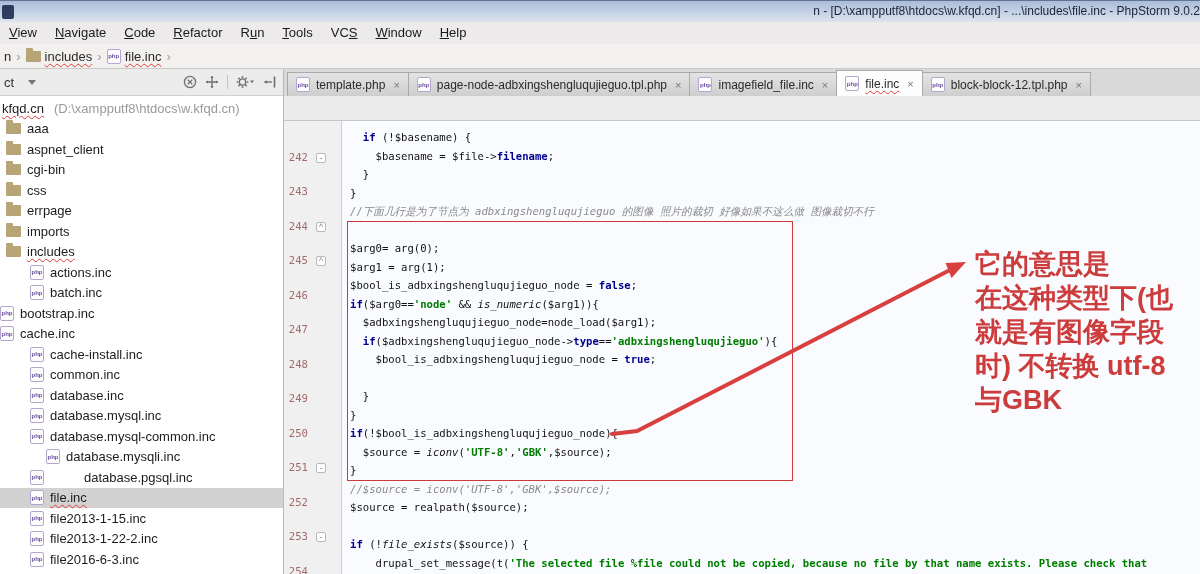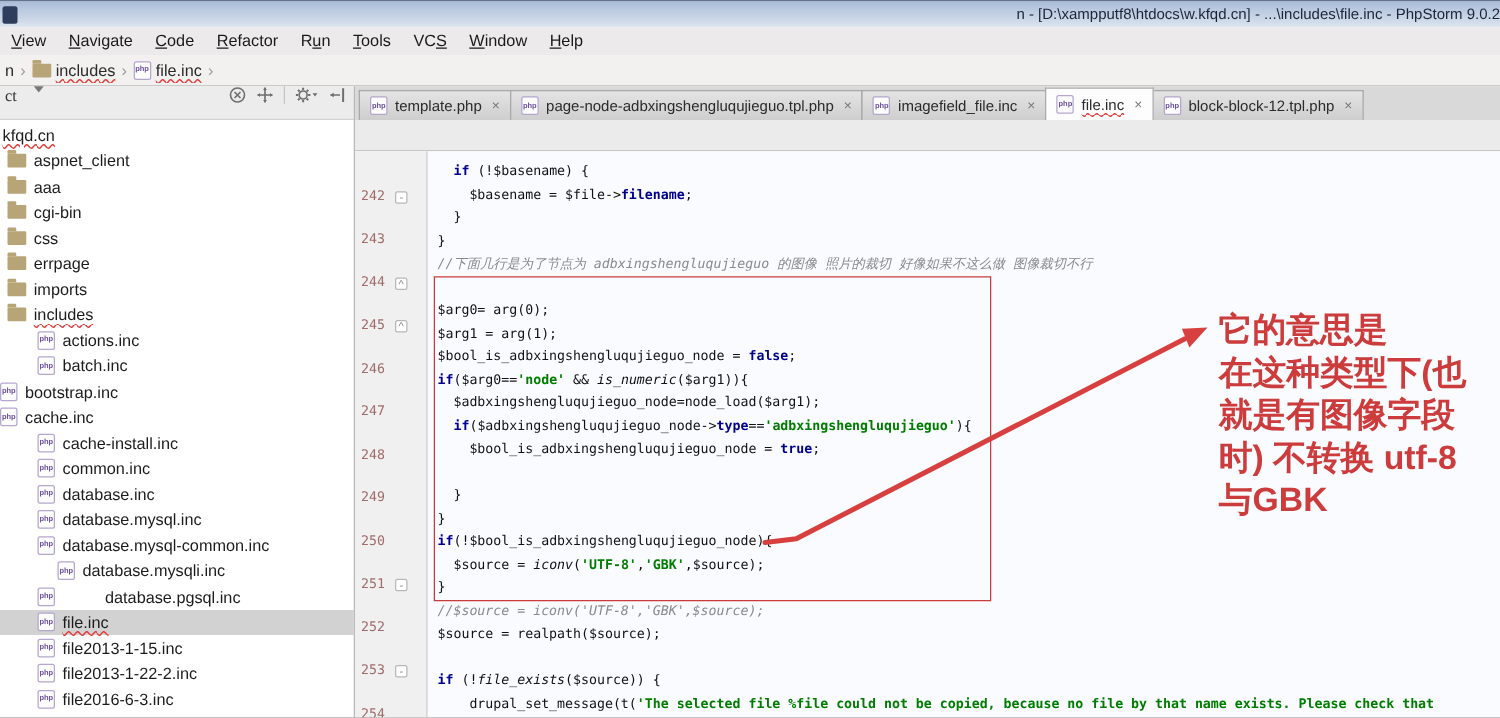--- a/index.html
+++ b/index.html
@@ -39,21 +39,21 @@
   .folder-ico::before { content:""; position:absolute; left:0; top:-3px; width:7px; height:3px; background:#b7a477; border-radius:1px 1px 0 0; }
   .php-ico {
     width:14px; height:15px; background:#fdfdfd; border:1px solid #b5a6cf; border-radius:2px;
     font-size:6px; font-weight:bold; color:#6a4f9e; display:inline-flex; align-items:center; justify-content:center;
     flex:none; font-family:"Liberation Sans",sans-serif;
   }
   
   .project-header {
     position:absolute; left:0; top:69px; width:283px; height:27px;
     background:#ececec; border-bottom:1px solid #d2d2d2;
-    display:flex; align-items:flex-start; font-size:13px; color:#333; padding:0 6px 0 4px;font-family:Liberation Serif, serif;
+    display:flex; align-items:center; font-size:13px; color:#333; padding:0 6px 0 4px;
   }
   .ph-caret { width:0; height:0; border-left:4px solid transparent; border-right:4px solid transparent; border-top:5px solid #777; margin-left:14px; }
   .ph-icons { margin-left:auto; display:flex; align-items:center; gap:8px; }
   .ph-sep { width:1px; height:14px; background:#c4c4c4; }
   .ph-icons svg { display:block; }
   .project-tree {
     position:absolute; left:0; top:96px; width:283px; height:478px;
     background:#ffffff; font-size:13px; color:#1c1c1c; overflow:hidden; padding-top:2px;
   }
   .tree-row { height:20.5px; display:flex; align-items:center; gap:6px; white-space:nowrap; }
@@ -166,28 +166,29 @@
         <path d="M11.5 1.5 L11.5 12.5" stroke="#6e6e6e" stroke-width="1.6"></path>
         <path d="M1.5 7 L9 7" stroke="#6e6e6e" stroke-width="1.3"></path>
         <path d="M1 7 L4 5.2 L4 8.8 Z" fill="#6e6e6e"></path>
       </svg>
     </span>
   </div>
 
   <div class="project-tree">
       <div class="tree-row" style="padding-left: 2px;">
         <span class="wavy">kfqd.cn</span>
+        <span class="tree-path">(D:\xampputf8\htdocs\w.kfqd.cn)</span>
+      </div>
+      <div class="tree-row" style="padding-left: 6px;">
+        <span class="folder-ico"></span>
+        <span>aaa</span>
       </div>
       <div class="tree-row" style="padding-left: 6px;">
         <span class="folder-ico"></span>
         <span>aspnet_client</span>
-      </div>
-      <div class="tree-row" style="padding-left: 6px;">
-        <span class="folder-ico"></span>
-        <span>aaa</span>
       </div>
       <div class="tree-row" style="padding-left: 6px; align-items: center;">
         <span class="folder-ico"></span>
         <span>cgi-bin</span>
       </div>
       <div class="tree-row" style="padding-left: 6px;">
         <span class="folder-ico"></span>
         <span>css</span>
       </div>
       <div class="tree-row" style="padding-left: 6px;">

